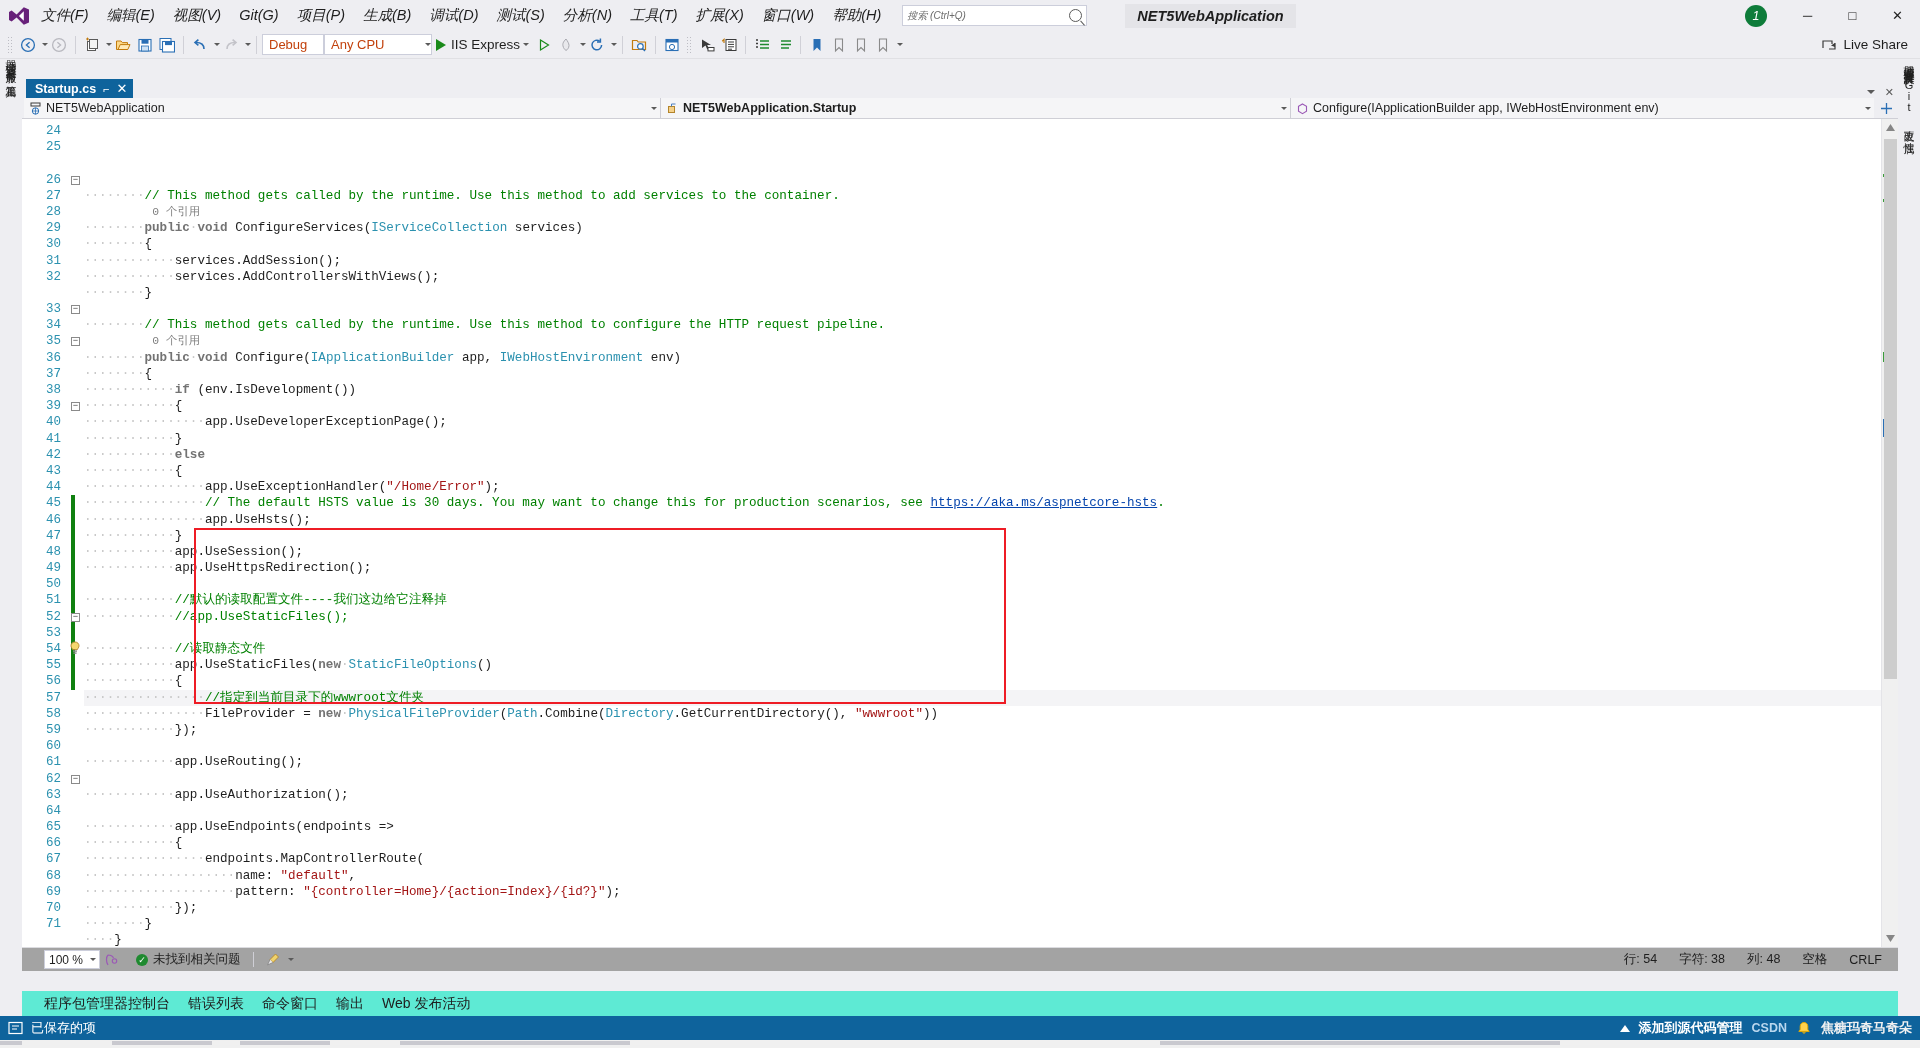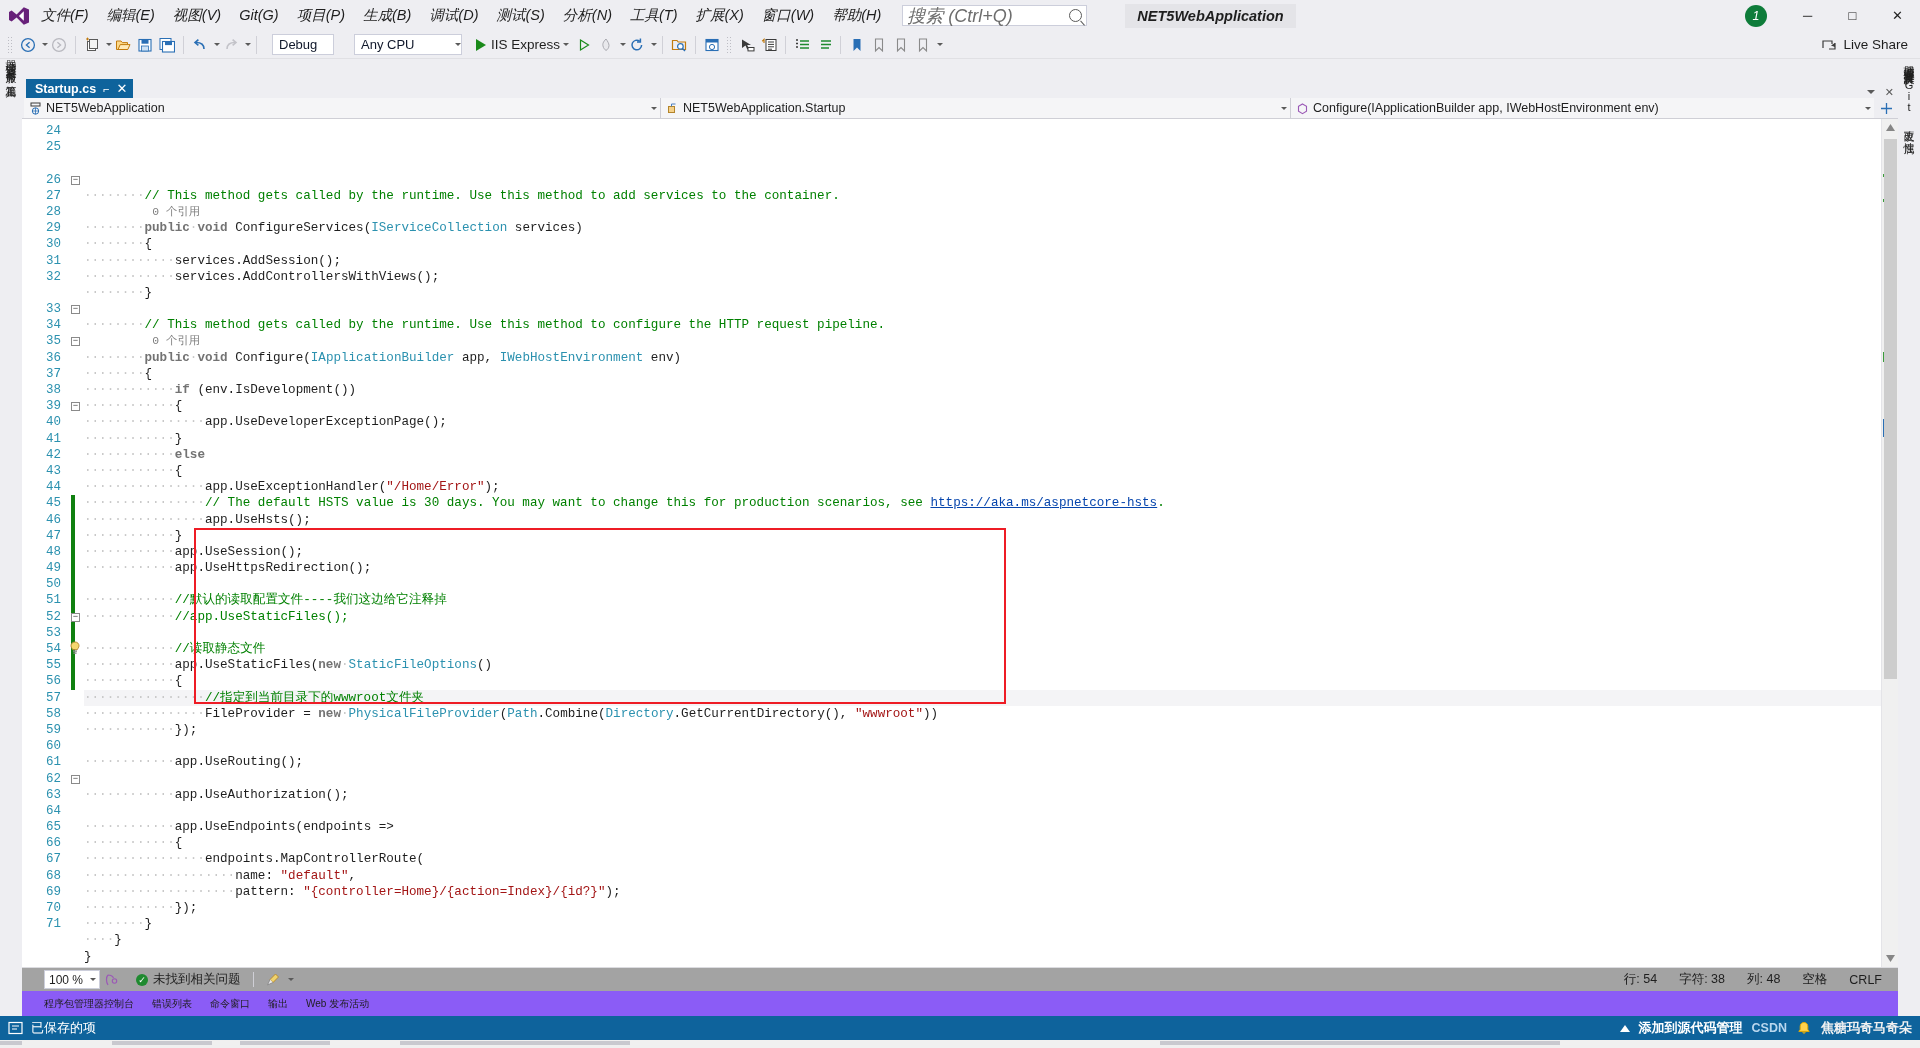--- a/index.html
+++ b/index.html
@@ -23,21 +23,21 @@
   }
   .vs-logo { width: 26px; height: 26px; display:flex; align-items:center; justify-content:center; }
   .vs-logo svg { display:block; }
   .menu-item {
     padding: 4px 9px; font-size: 14.5px; color: #1e1e1e; white-space: nowrap;
     line-height: 19px;
   }
   .search-box {
     margin-left: 12px; width: 185px; height: 21px; background:#fff;
     border: 1px solid #cccedb; display:flex; align-items:center;
-    padding: 0 4px; font-size: 18px; color:#6d6d6d; position: relative;
+    padding: 0 4px; font-size: 10px; color:#6d6d6d; position: relative;
   }
   .search-box .ph { flex:1; white-space: nowrap; overflow: hidden; }
   .mag {
     width:13px;height:13px;border:1.4px solid #5a5a5a;border-radius:50%;
     position:relative; flex:none;
   }
   .mag::after{content:"";position:absolute;width:1.4px;height:6px;background:#5a5a5a;
     right:-2.4px;bottom:-4.5px;transform:rotate(-42deg);}
   .sln-title {
     margin-left: 38px; background:#e4e4e8; padding: 4px 12px;
@@ -58,21 +58,21 @@
   .grip { width:7px;height:18px;margin:0 3px;
     background-image: radial-gradient(#b8b8bf 1px, transparent 1px);
     background-size: 3px 3px; opacity:.9;}
   .tb-sep { width:1px; height:18px; background:#d0d0d7; margin:0 5px; }
   .tb-btn { height:22px; min-width:22px; display:flex;align-items:center;justify-content:center;
     padding: 0 2px; color:#3b3b3b; font-size:13px; }
   .caret { width:0;height:0;border-left:3.2px solid transparent;border-right:3.2px solid transparent;
     border-top:3.6px solid #5a5a5a; margin-left:3px; }
   .combo {
     height:21px; border:1px solid #cccedb; background:#fff; display:flex; align-items:center;
-    padding: 0 3px 0 6px; font-size:13px; color:#0f172a; margin:0 10px; white-space:nowrap;gap:31px;
+    padding: 0 3px 0 6px; font-size:13px; color:#c2410c; margin:0 0; white-space:nowrap;gap:31px;
   }
   .combo .lbl{flex:1;}
   .combo .caret{margin-left:10px;}
   .play-tri { width:0;height:0;border-top:6px solid transparent;border-bottom:6px solid transparent;
      border-left:10px solid #1a8a1a; margin-right:5px;}
   .run-btn { display:flex;align-items:center;height:22px;padding:0 4px;font-size:13.5px;color:#1e1e1e;}
   .live-share{ position:absolute; right:12px; display:flex;align-items:center;gap:6px;font-size:13.5px;color:#1e1e1e;}
 
   
   .body-row { flex:1; display:flex; min-height:0; }
@@ -107,21 +107,21 @@
     height: 21px; background:#eeeef2; display:flex; align-items:center; flex:none;
     border-bottom:1px solid #cfcfd6; padding-left: 2px;
   }
   .nav-combo {
     height:20px; background:#f5f5f7; border-right:1px solid #cfcfd6;
     display:flex; align-items:center; gap:4px; padding: 0 3px 0 4px; font-size:12.5px;
     color:#1e1e1e; white-space:nowrap;
   }
   .nav-combo .caret{ margin-left:auto; }
   .nav-combo.c1 { width:637px; }
-  .nav-combo.c2 { width:630px; }
+  .nav-combo.c2 { width:630px;font-weight:bold; }
   .nav-combo.c3 { flex:1; border-right:none; }
   .ni { width:14px;height:14px; flex:none; display:flex;align-items:center;justify-content:center;}
 
   
   .code-region { flex:1; display:flex; min-height:0; background:#fff; position:relative; }
   .gutter-nums {
     width: 46px; background:#fff; flex:none; text-align:right; padding-right:7px;
     font-family:"Liberation Mono","DejaVu Sans Mono",monospace; font-size:12.5px;
     color:#2b91af; padding-top:4px; user-select:none;
   }
@@ -168,22 +168,22 @@
   .zoom-combo{ width:56px;height:19px;border:1px solid #cccedb;background:#fff;display:flex;
     align-items:center;padding:0 3px 0 4px;font-size:12px;}
   .zoom-combo .caret{margin-left:auto;}
   .cs-sep{width:1px;height:15px;background:#cfcfd6;margin:0 12px;}
   .ok-dot{width:12px;height:12px;border-radius:50%;background:#1f8a30;color:#fff;font-size:9px;
     display:flex;align-items:center;justify-content:center;margin-right:5px;}
   .cs-right{margin-left:auto;display:flex;align-items:center;gap:22px;padding-right:16px;}
 
   
   .tooltabs{
-    height:25px; background:#8b5cf6; display:flex; align-items:center; flex:none;
-    padding-left:22px; gap:18px; font-size:10px; color:#1e1e1e;
+    height:25px; background:#5eead4; display:flex; align-items:center; flex:none;
+    padding-left:22px; gap:18px; font-size:14px; color:#1e1e1e;margin-top:20px;
   }
 
   
   .statusbar{
     height:24px; background:#0e639c; color:#fff; display:flex; align-items:center;
     flex:none; padding: 0 8px; font-size:13px;
   }
   .sb-left{display:flex;align-items:center;gap:8px;}
   .sb-right{margin-left:auto;display:flex;align-items:center;gap:9px;font-weight:bold;}
   .up-arrow{width:0;height:0;border-left:5px solid transparent;border-right:5px solid transparent;

